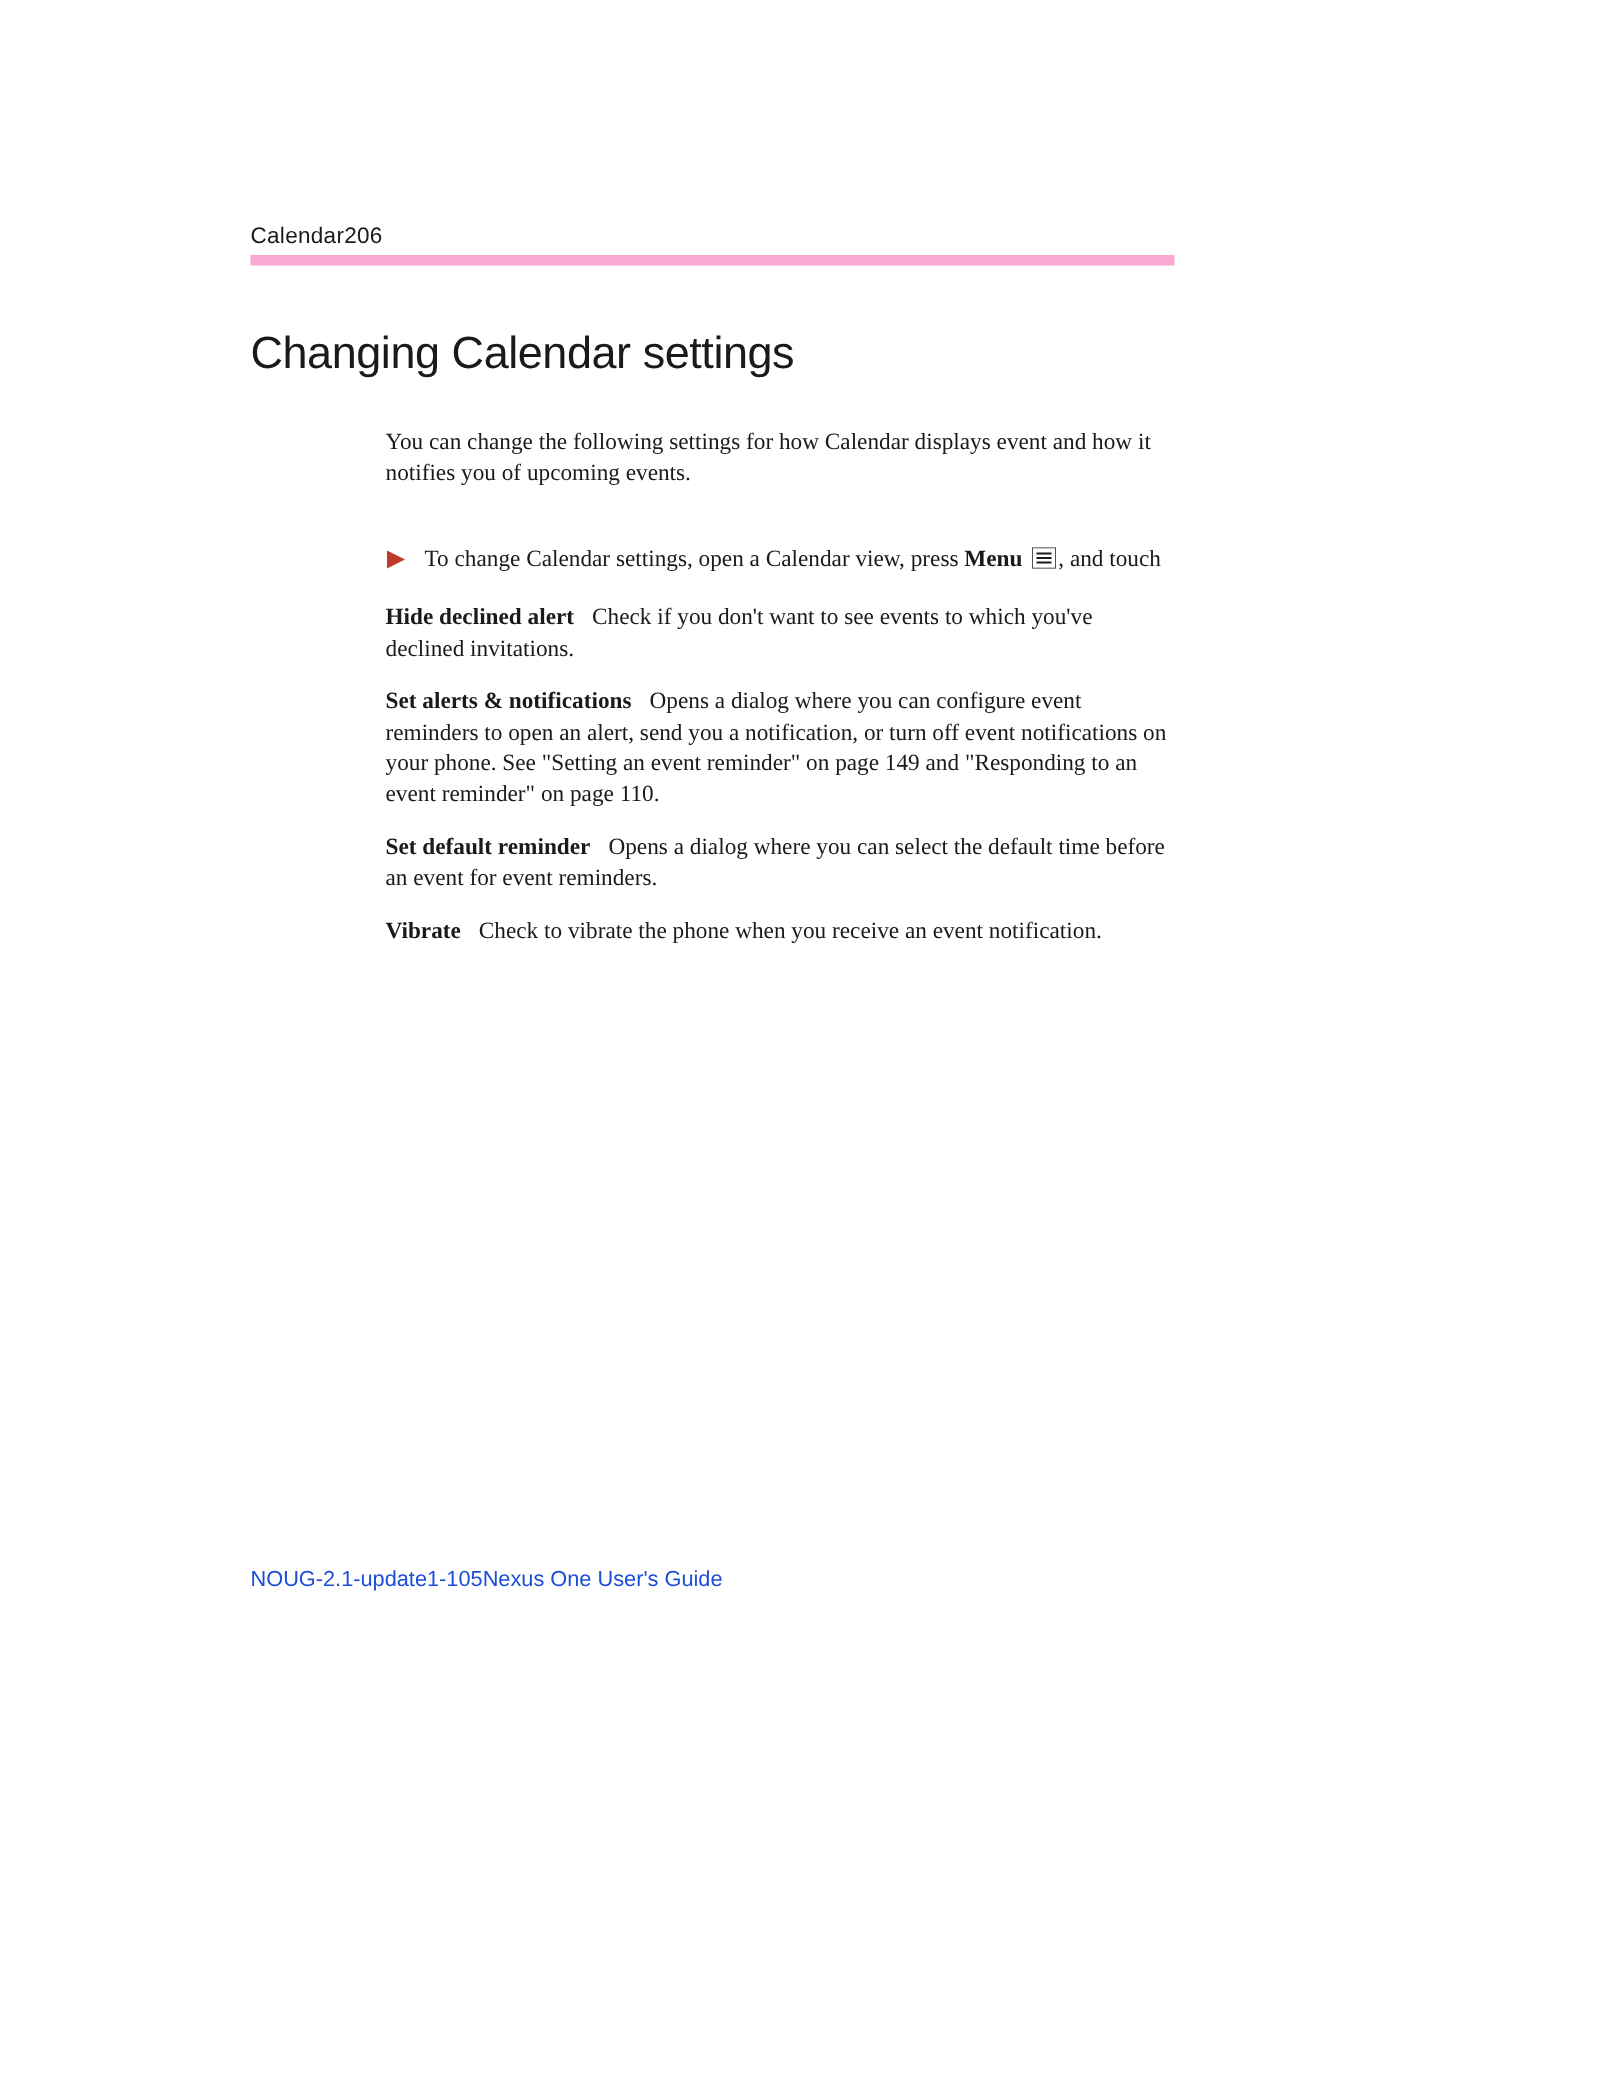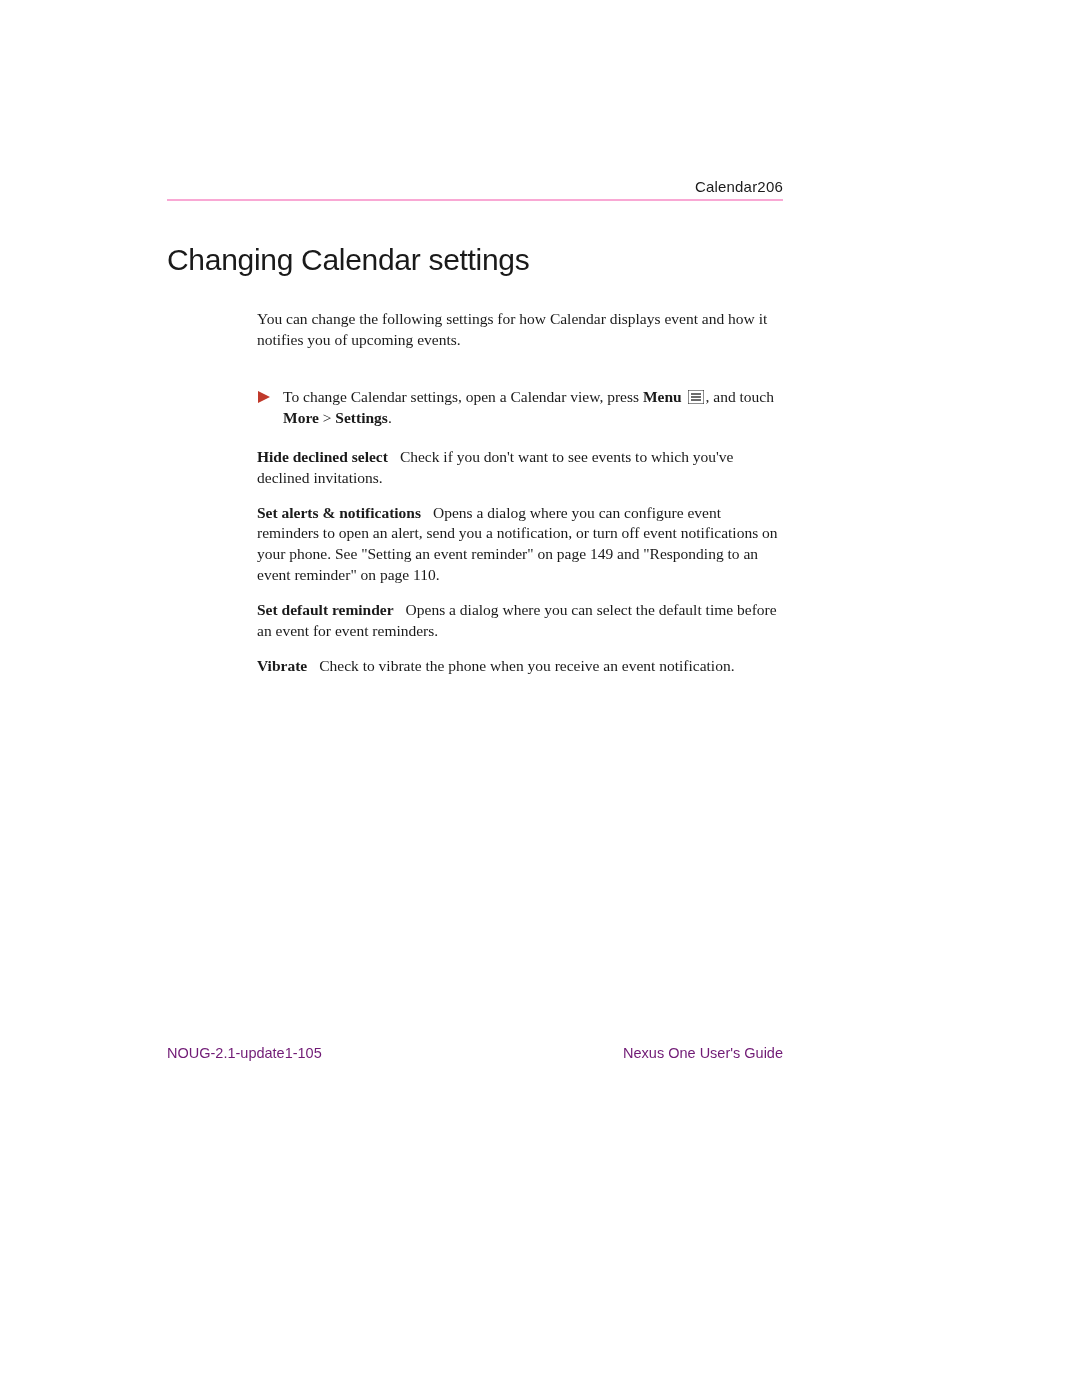--- a/index.html
+++ b/index.html
@@ -15,27 +15,26 @@
       color: #1a1a1a;
     }
     .page {
       width: 1080px;
       height: 1397px;
       position: relative;
       padding: 149px 297px 0 167px;
     }
     .running-header {
       display: flex;
-      justify-content: flex-end;
+      justify-content: flex-start;
       align-items: baseline;
-      border-bottom: 2px solid #f9a8d4;
+      border-bottom: 7px solid #f9a8d4;
       padding-bottom: 4px;
       font-size: 15px;
       letter-spacing: 0.2px;
-      margin-top: 29px;
     }
     .main-heading {
       font-size: 30px;
       font-weight: 400;
       margin-top: 42px;
       letter-spacing: -0.3px;
     }
     .body-block {
       margin-top: 32px;
       margin-left: 90px;
@@ -85,23 +84,22 @@
     .setting-gap {
       display: inline-block;
       width: 12px;
     }
     .footer {
       position: absolute;
       left: 167px;
       right: 297px;
       bottom: 336px;
       display: flex;
-      justify-content: space-between;
       font-size: 14.5px;
-      color: #701a75;
+      color: #1d4ed8;
     }
   </style>
 </head>
 <body>
 
 <div class="page">
 
   <div class="running-header">
     <span>Calendar</span>
     <span>206</span>
@@ -121,27 +119,24 @@
       </span>
       <span>To change Calendar settings, open a Calendar view, press </span><span class="bold">Menu</span>
       <span class="menu-icon">
         <svg width="16" height="14" viewBox="0 0 16 14">
           <rect x="0" y="0" width="16" height="14" fill="none" stroke="#1a1a1a" stroke-width="1"></rect>
           <line x1="3" y1="4" x2="13" y2="4" stroke="#1a1a1a" stroke-width="1.3"></line>
           <line x1="3" y1="7" x2="13" y2="7" stroke="#1a1a1a" stroke-width="1.3"></line>
           <line x1="3" y1="10" x2="13" y2="10" stroke="#1a1a1a" stroke-width="1.3"></line>
         </svg>
       </span><span>, and touch</span>
-      <span class="step-line2">
-        <span class="bold">More</span><span> &gt; </span><span class="bold">Settings</span><span>.</span>
-      </span>
     </div>
 
     <p class="setting-item">
-      <span class="setting-label">Hide declined select</span><span class="setting-gap"></span><span>Check if you don't want to see events to which you've declined invitations.</span>
+      <span class="setting-label">Hide declined alert</span><span class="setting-gap"></span><span>Check if you don't want to see events to which you've declined invitations.</span>
     </p>
 
     <p class="setting-item">
       <span class="setting-label">Set alerts &amp; notifications</span><span class="setting-gap"></span><span>Opens a dialog where you can configure event reminders to open an alert, send you a notification, or turn off event notifications on your phone. See "Setting an event reminder" on page 149 and "Responding to an event reminder" on page 110.</span>
     </p>
 
 
     <p class="setting-item">
       <span class="setting-label">Set default reminder</span><span class="setting-gap"></span><span>Opens a dialog where you can select the default time before an event for event reminders.</span>
     </p>

